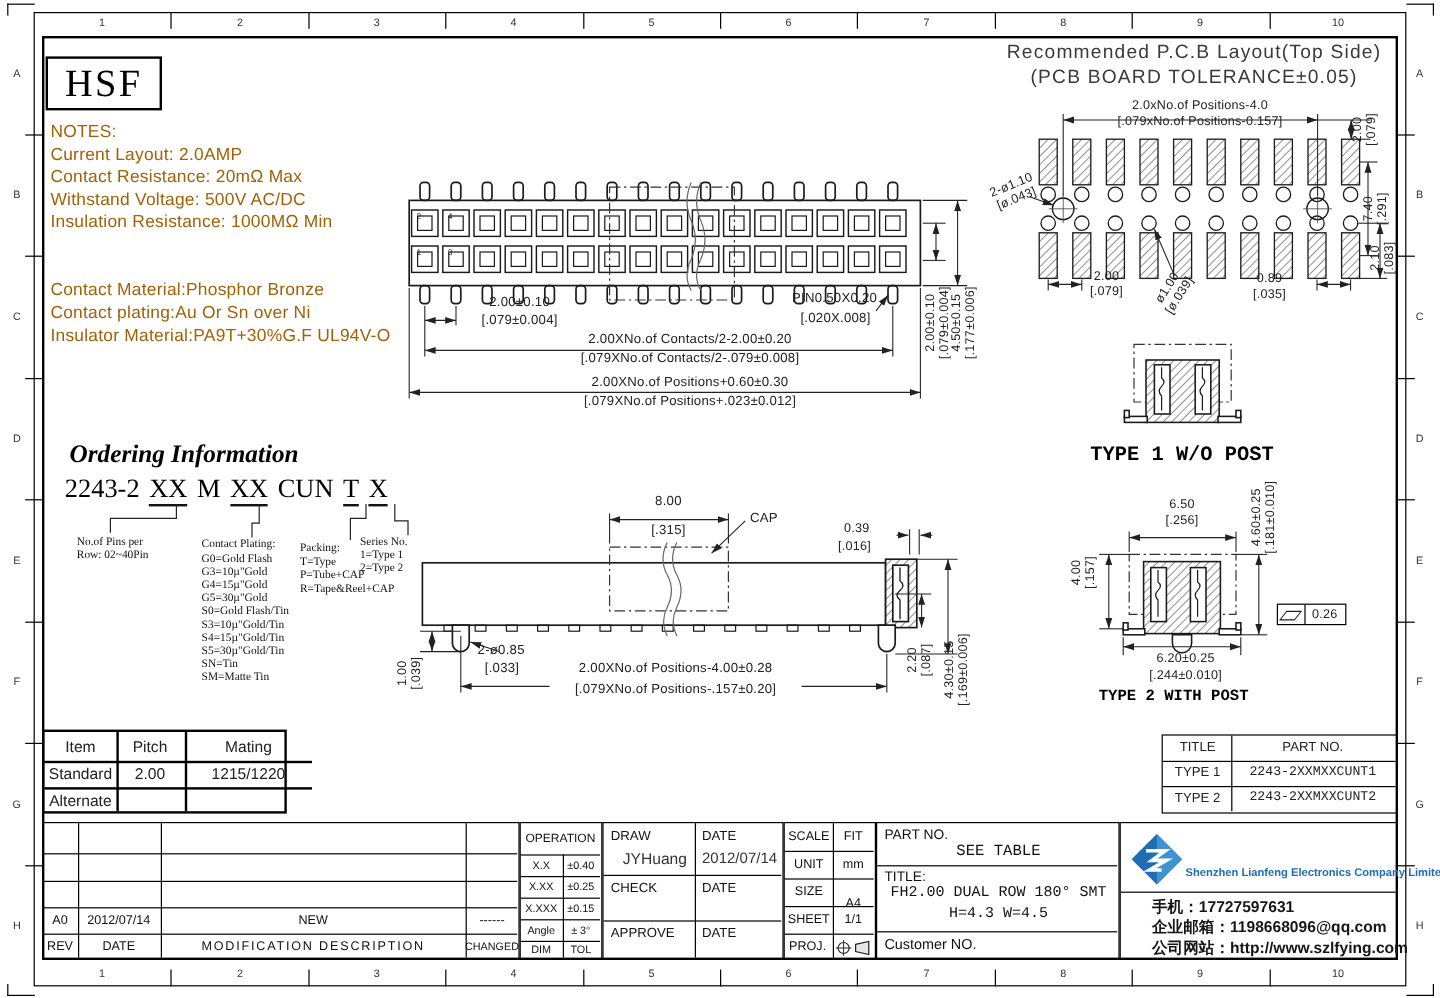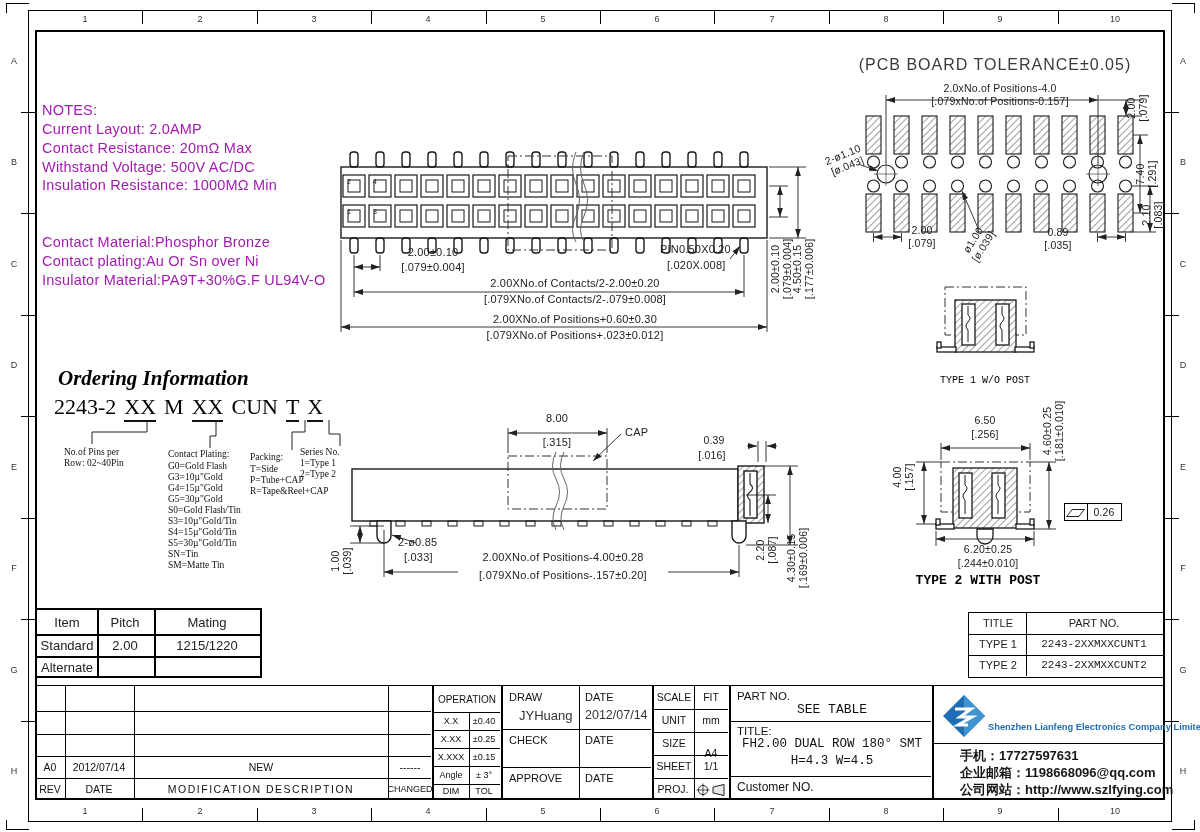--- a/index.html
+++ b/index.html
@@ -4,21 +4,21 @@
 <style>
   html,body{margin:0;padding:0;background:#fff}
   .sheet{position:relative;width:1200px;height:832px;background:#fff;overflow:hidden;
          font-family:"Liberation Sans",sans-serif;color:#111}
   .abs{position:absolute}
   .ctr{position:absolute;transform:translate(-50%,-50%);white-space:nowrap}
   .rot{position:absolute;transform:translate(-50%,-50%) rotate(-90deg);white-space:nowrap;text-align:center}
   .rot div{white-space:nowrap}
   .dim{font-size:10.5px;color:#222;letter-spacing:.2px;line-height:1.15}
   .dmL{font-size:11px}
-  .nt{position:absolute;font-size:14.5px;color:#a21caf;white-space:nowrap;letter-spacing:.2px}
+  .nt{position:absolute;font-size:14.5px;color:#a16207;white-space:nowrap;letter-spacing:.2px}
   .gl{font-size:9px;color:#333}
   .ln{position:absolute;background:#000}
   .bx{position:absolute;border:1.2px solid #000;box-sizing:border-box}
   .cell{position:absolute;white-space:nowrap;color:#111}
   .mono{font-family:"Liberation Mono","DejaVu Sans Mono",monospace}
   .serif{font-family:"Liberation Serif","DejaVu Serif",serif}
   svg{position:absolute;overflow:visible}
 </style>
 </head>
 <body>
@@ -96,30 +96,32 @@
   <div class="ctr gl" style="left:14px;top:771px">H</div>
   <div class="ctr gl" style="left:1183px;top:61px">A</div>
   <div class="ctr gl" style="left:1183px;top:162px">B</div>
   <div class="ctr gl" style="left:1183px;top:264px">C</div>
   <div class="ctr gl" style="left:1183px;top:365px">D</div>
   <div class="ctr gl" style="left:1183px;top:467px">E</div>
   <div class="ctr gl" style="left:1183px;top:568px">F</div>
   <div class="ctr gl" style="left:1183px;top:670px">G</div>
   <div class="ctr gl" style="left:1183px;top:771px">H</div>
 
+  <div class="abs serif" style="left:38px;top:47px;width:97px;height:45px;border:2.5px solid #000;box-sizing:border-box;display:flex;align-items:center;justify-content:center;font-size:32px;letter-spacing:2px;color:#000">HSF</div>
 
   <div class="nt" style="left:42px;top:102px">NOTES:</div>
   <div class="nt" style="left:42px;top:121px">Current Layout: 2.0AMP</div>
   <div class="nt" style="left:42px;top:140px">Contact Resistance: 20mΩ Max</div>
   <div class="nt" style="left:42px;top:159px">Withstand Voltage: 500V AC/DC</div>
   <div class="nt" style="left:42px;top:177px">Insulation Resistance: 1000MΩ Min</div>
   <div class="nt" style="left:42px;top:234px">Contact Material:Phosphor Bronze</div>
   <div class="nt" style="left:42px;top:253px">Contact plating:Au Or Sn over Ni</div>
   <div class="nt" style="left:42px;top:272px">Insulator Material:PA9T+30%G.F UL94V-O</div>
 
+  <div class="ctr" style="left:995px;top:44px;font-size:16px;letter-spacing:1px;color:#3a3a3a">Recommended P.C.B Layout(Top Side)</div>
   <div class="ctr" style="left:995px;top:65px;font-size:16px;letter-spacing:1px;color:#3a3a3a">(PCB BOARD TOLERANCE±0.05)</div>
 
   <svg style="left:820px;top:80px" width="350" height="180" viewBox="0 0 350 180">
     <defs>
       <pattern id="hA" width="5" height="5" patternUnits="userSpaceOnUse" patternTransform="rotate(45)">
           <rect width="5" height="5" fill="#fff"></rect>
           <line x1="0" y1="0" x2="0" y2="5" stroke="#555" stroke-width="1.1"></line>
         </pattern>
       <marker id="aA" markerWidth="11" markerHeight="8" refX="10" refY="4" orient="auto-start-reverse">
           <path d="M0,0.8 L10,4 L0,7.2 z" fill="#222"></path>
@@ -376,21 +378,21 @@
   <div class="abs serif" style="left:168px;top:472px;font-size:9.5px">G3=10µ"Gold</div>
   <div class="abs serif" style="left:168px;top:483px;font-size:9.5px">G4=15µ"Gold</div>
   <div class="abs serif" style="left:168px;top:494px;font-size:9.5px">G5=30µ"Gold</div>
   <div class="abs serif" style="left:168px;top:505px;font-size:9.5px">S0=Gold Flash/Tin</div>
   <div class="abs serif" style="left:168px;top:516px;font-size:9.5px">S3=10µ"Gold/Tin</div>
   <div class="abs serif" style="left:168px;top:527px;font-size:9.5px">S4=15µ"Gold/Tin</div>
   <div class="abs serif" style="left:168px;top:538px;font-size:9.5px">S5=30µ"Gold/Tin</div>
   <div class="abs serif" style="left:168px;top:549px;font-size:9.5px">SN=Tin</div>
   <div class="abs serif" style="left:168px;top:560px;font-size:9.5px">SM=Matte Tin</div>
   <div class="abs serif" style="left:250px;top:452px;font-size:9.5px">Packing:</div>
-  <div class="abs serif" style="left:250px;top:464px;font-size:9.5px">T=Side</div>
+  <div class="abs serif" style="left:250px;top:464px;font-size:9.5px">T=Type</div>
   <div class="abs serif" style="left:250px;top:475px;font-size:9.5px">P=Tube+CAP</div>
   <div class="abs serif" style="left:250px;top:486px;font-size:9.5px">R=Tape&amp;Reel+CAP</div>
   <div class="abs serif" style="left:300px;top:447px;font-size:9.5px">Series No.</div>
   <div class="abs serif" style="left:300px;top:458px;font-size:9.5px">1=Type 1</div>
   <div class="abs serif" style="left:300px;top:469px;font-size:9.5px">2=Type 2</div>
 
   <svg style="left:330px;top:405px" width="490" height="200" viewBox="0 0 490 200">
     <defs>
       <pattern id="hC" width="5" height="5" patternUnits="userSpaceOnUse" patternTransform="rotate(45)">
           <rect width="5" height="5" fill="#fff"></rect>
@@ -489,21 +491,21 @@
       <rect x="47" y="26" width="13" height="41" fill="#fff"></rect>
       <rect x="81" y="26" width="13" height="41" fill="#fff"></rect>
       <path d="M53,28 v9 q4,3 0,7 q-4,4 0,8 v12" stroke-width="1"></path>
       <path d="M87,28 v9 q4,3 0,7 q-4,4 0,8 v12" stroke-width="1"></path>
       <rect x="22" y="69" width="19" height="5" fill="#fff"></rect>
         <rect x="22" y="64" width="4" height="6" fill="#fff"></rect>
       <rect x="100" y="69" width="19" height="5" fill="#fff"></rect>
         <rect x="115" y="64" width="4" height="6" fill="#fff"></rect>
     </g>
   </svg>
-  <div class="ctr mono" style="left:985px;top:380px;font-size:10px;font-weight:400;color:#000">TYPE 1 W/O POST</div>
+  <div class="ctr mono" style="left:985px;top:380px;font-size:17px;font-weight:700;color:#000">TYPE 1 W/O POST</div>
 
   <svg style="left:880px;top:390px" width="260" height="200" viewBox="0 0 260 200">
     <defs>
       <pattern id="hE" width="5" height="5" patternUnits="userSpaceOnUse" patternTransform="rotate(45)">
           <rect width="5" height="5" fill="#fff"></rect>
           <line x1="0" y1="0" x2="0" y2="5" stroke="#555" stroke-width="1.1"></line>
         </pattern>
       <marker id="aE" markerWidth="11" markerHeight="8" refX="10" refY="4" orient="auto-start-reverse">
           <path d="M0,0.8 L10,4 L0,7.2 z" fill="#222"></path>
         </marker>
@@ -548,21 +550,21 @@
     </div>
   <div class="ctr dim" style="left:988px;top:549px">6.20±0.25</div>
   <div class="ctr dim" style="left:988px;top:563px">[.244±0.010]</div>
   <div class="ctr mono" style="left:978px;top:580px;font-size:13px;font-weight:600;color:#000">TYPE 2 WITH POST</div>
   <div class="bx" style="left:1064px;top:503px;width:58px;height:18px">
     <div class="abs" style="left:4px;top:5px;width:11px;height:6px;border:1.2px solid #222;transform:skewX(-38deg)"></div>
     <div class="ln" style="left:22px;top:0;width:1px;height:16px"></div>
     <div class="ctr dim" style="left:39px;top:8px">0.26</div>
   </div>
 
-  <div class="bx" style="left:35px;top:608px;width:227px;height:70px;border-width:2px">
+  <div class="bx" style="left:35px;top:608px;width:204px;height:70px;border-width:2px">
     <div class="ln" style="left:60px;top:0;width:1.5px;height:66px"></div>
     <div class="ln" style="left:117px;top:0;width:1.5px;height:66px"></div>
     <div class="ln" style="left:0;top:24px;width:223px;height:1.5px"></div>
     <div class="ln" style="left:0;top:46px;width:223px;height:1.5px"></div>
     <div class="ctr" style="left:30px;top:12px;font-size:13px;color:#222">Item</div>
     <div class="ctr" style="left:88px;top:12px;font-size:13px;color:#222">Pitch</div>
     <div class="ctr" style="left:170px;top:12px;font-size:13px;color:#222">Mating</div>
     <div class="ctr" style="left:30px;top:35px;font-size:13px;color:#222">Standard</div>
     <div class="ctr" style="left:88px;top:35px;font-size:13px;color:#222">2.00</div>
     <div class="ctr" style="left:170px;top:35px;font-size:13px;color:#222">1215/1220</div>

